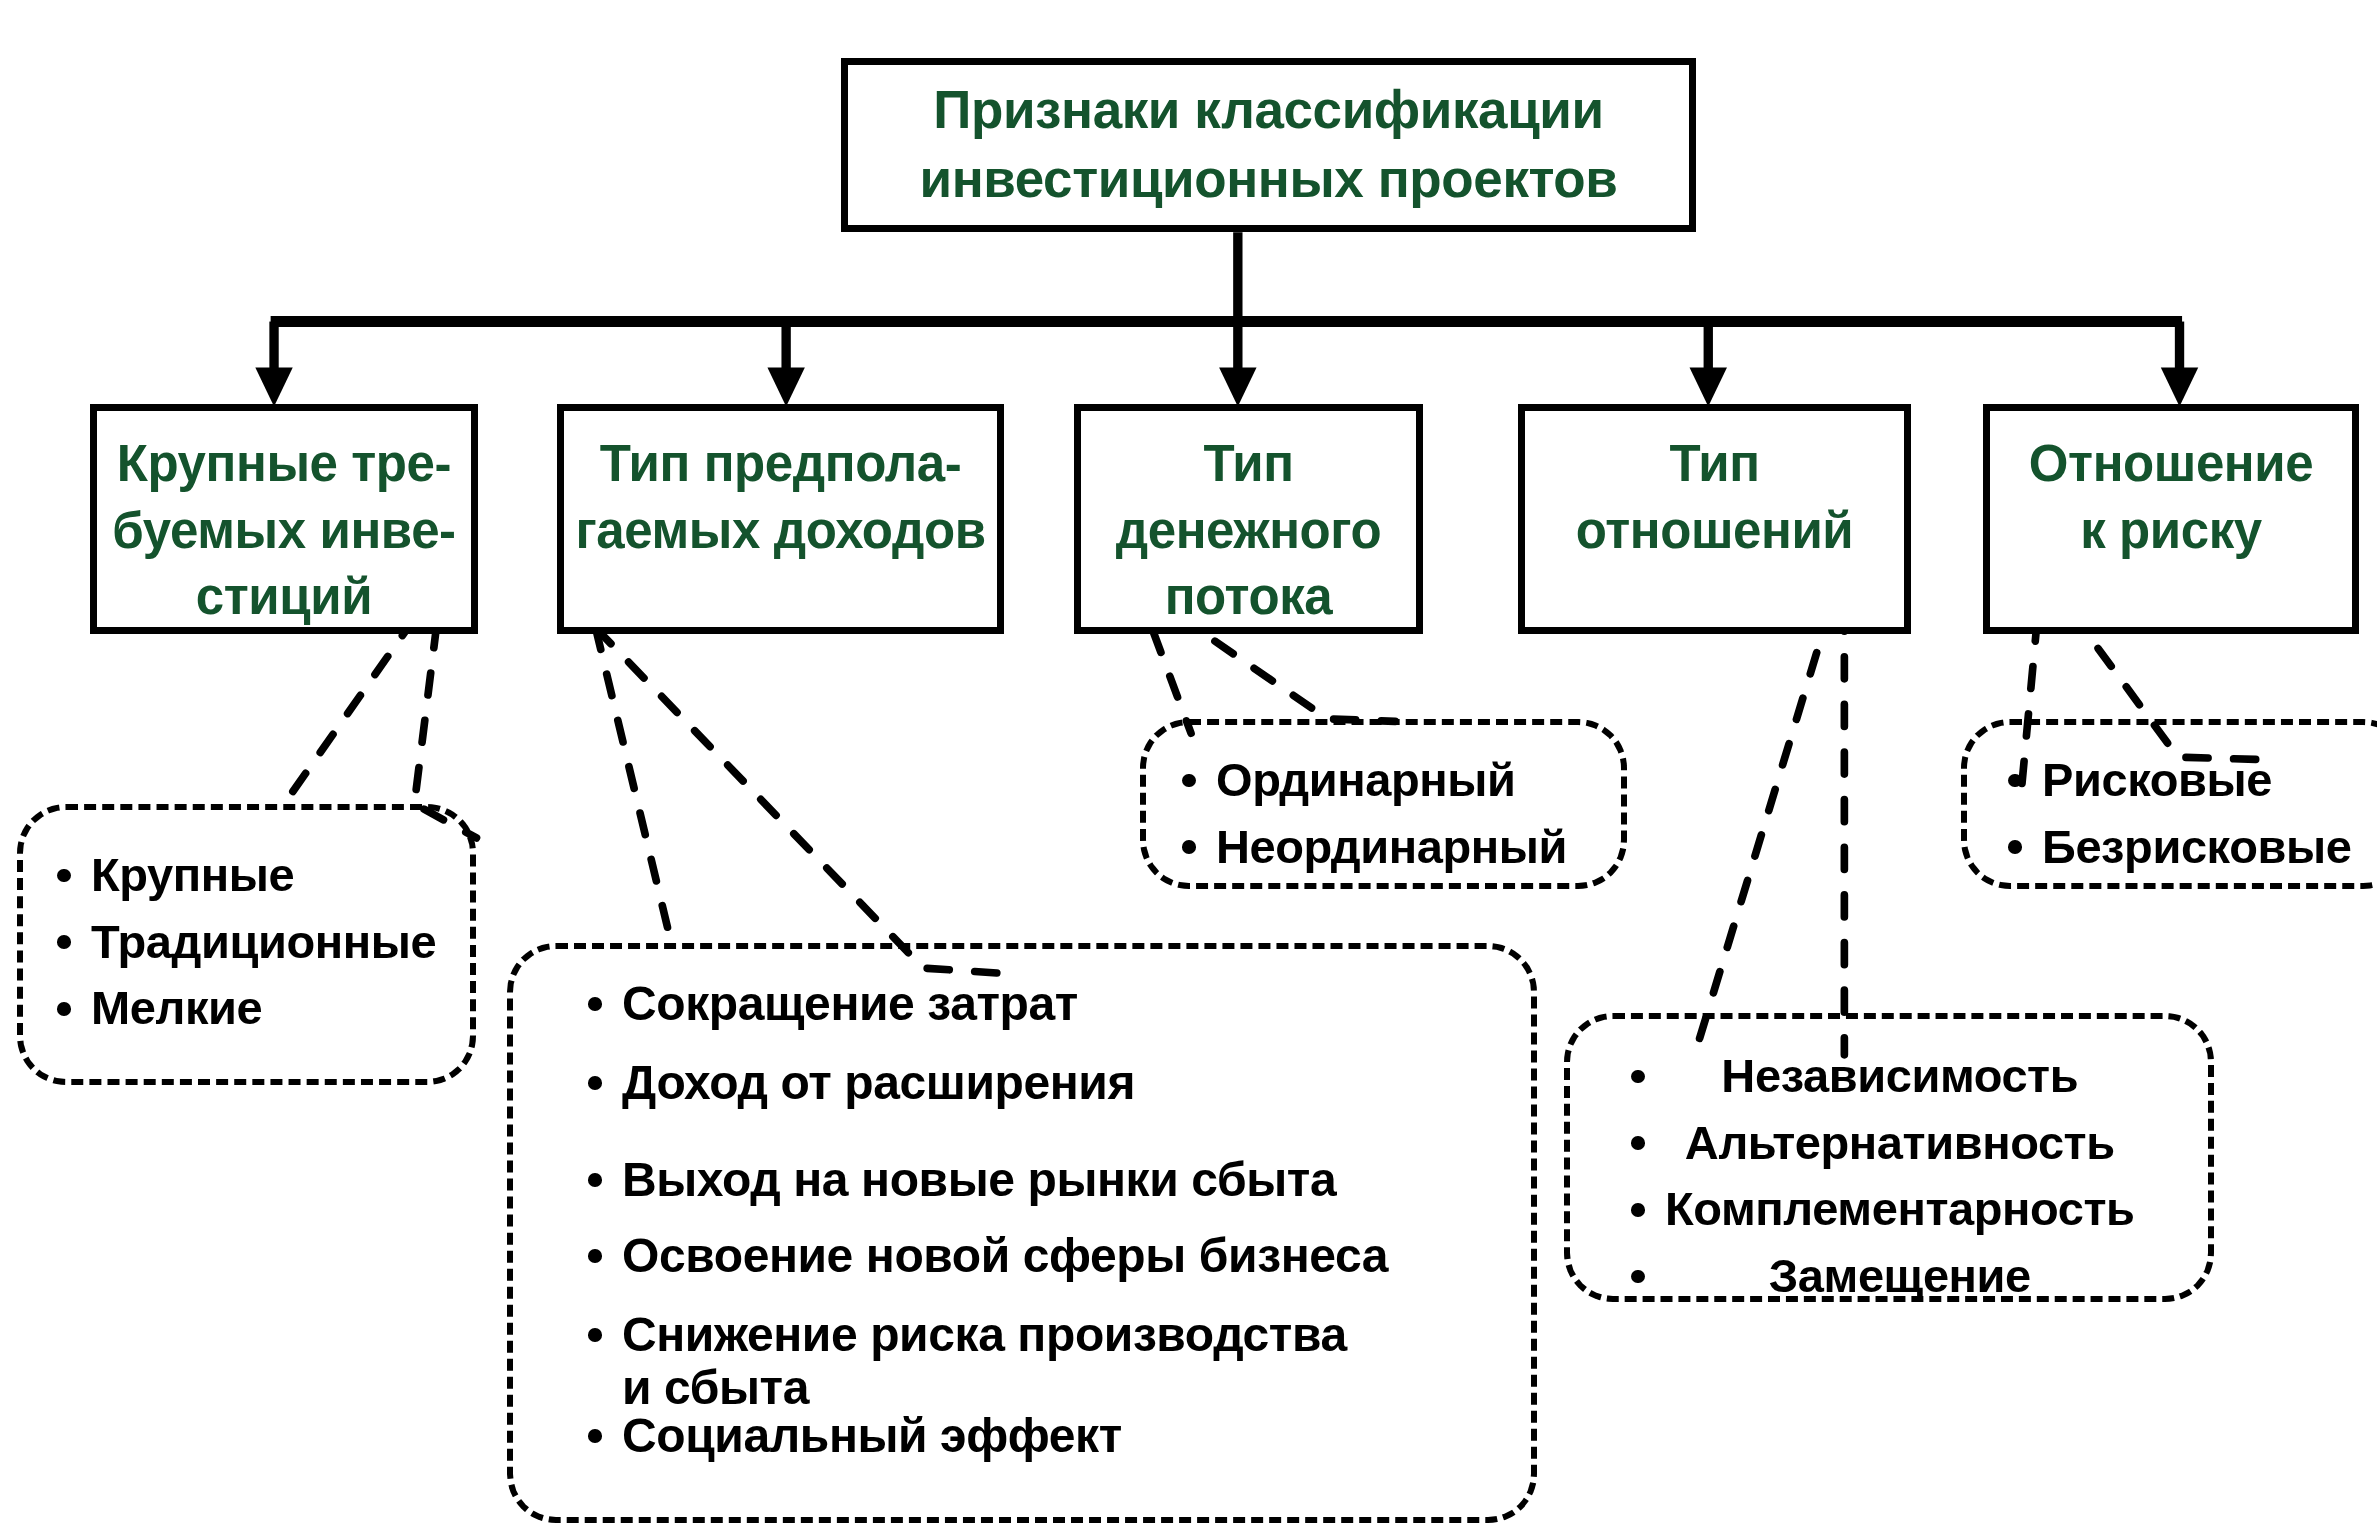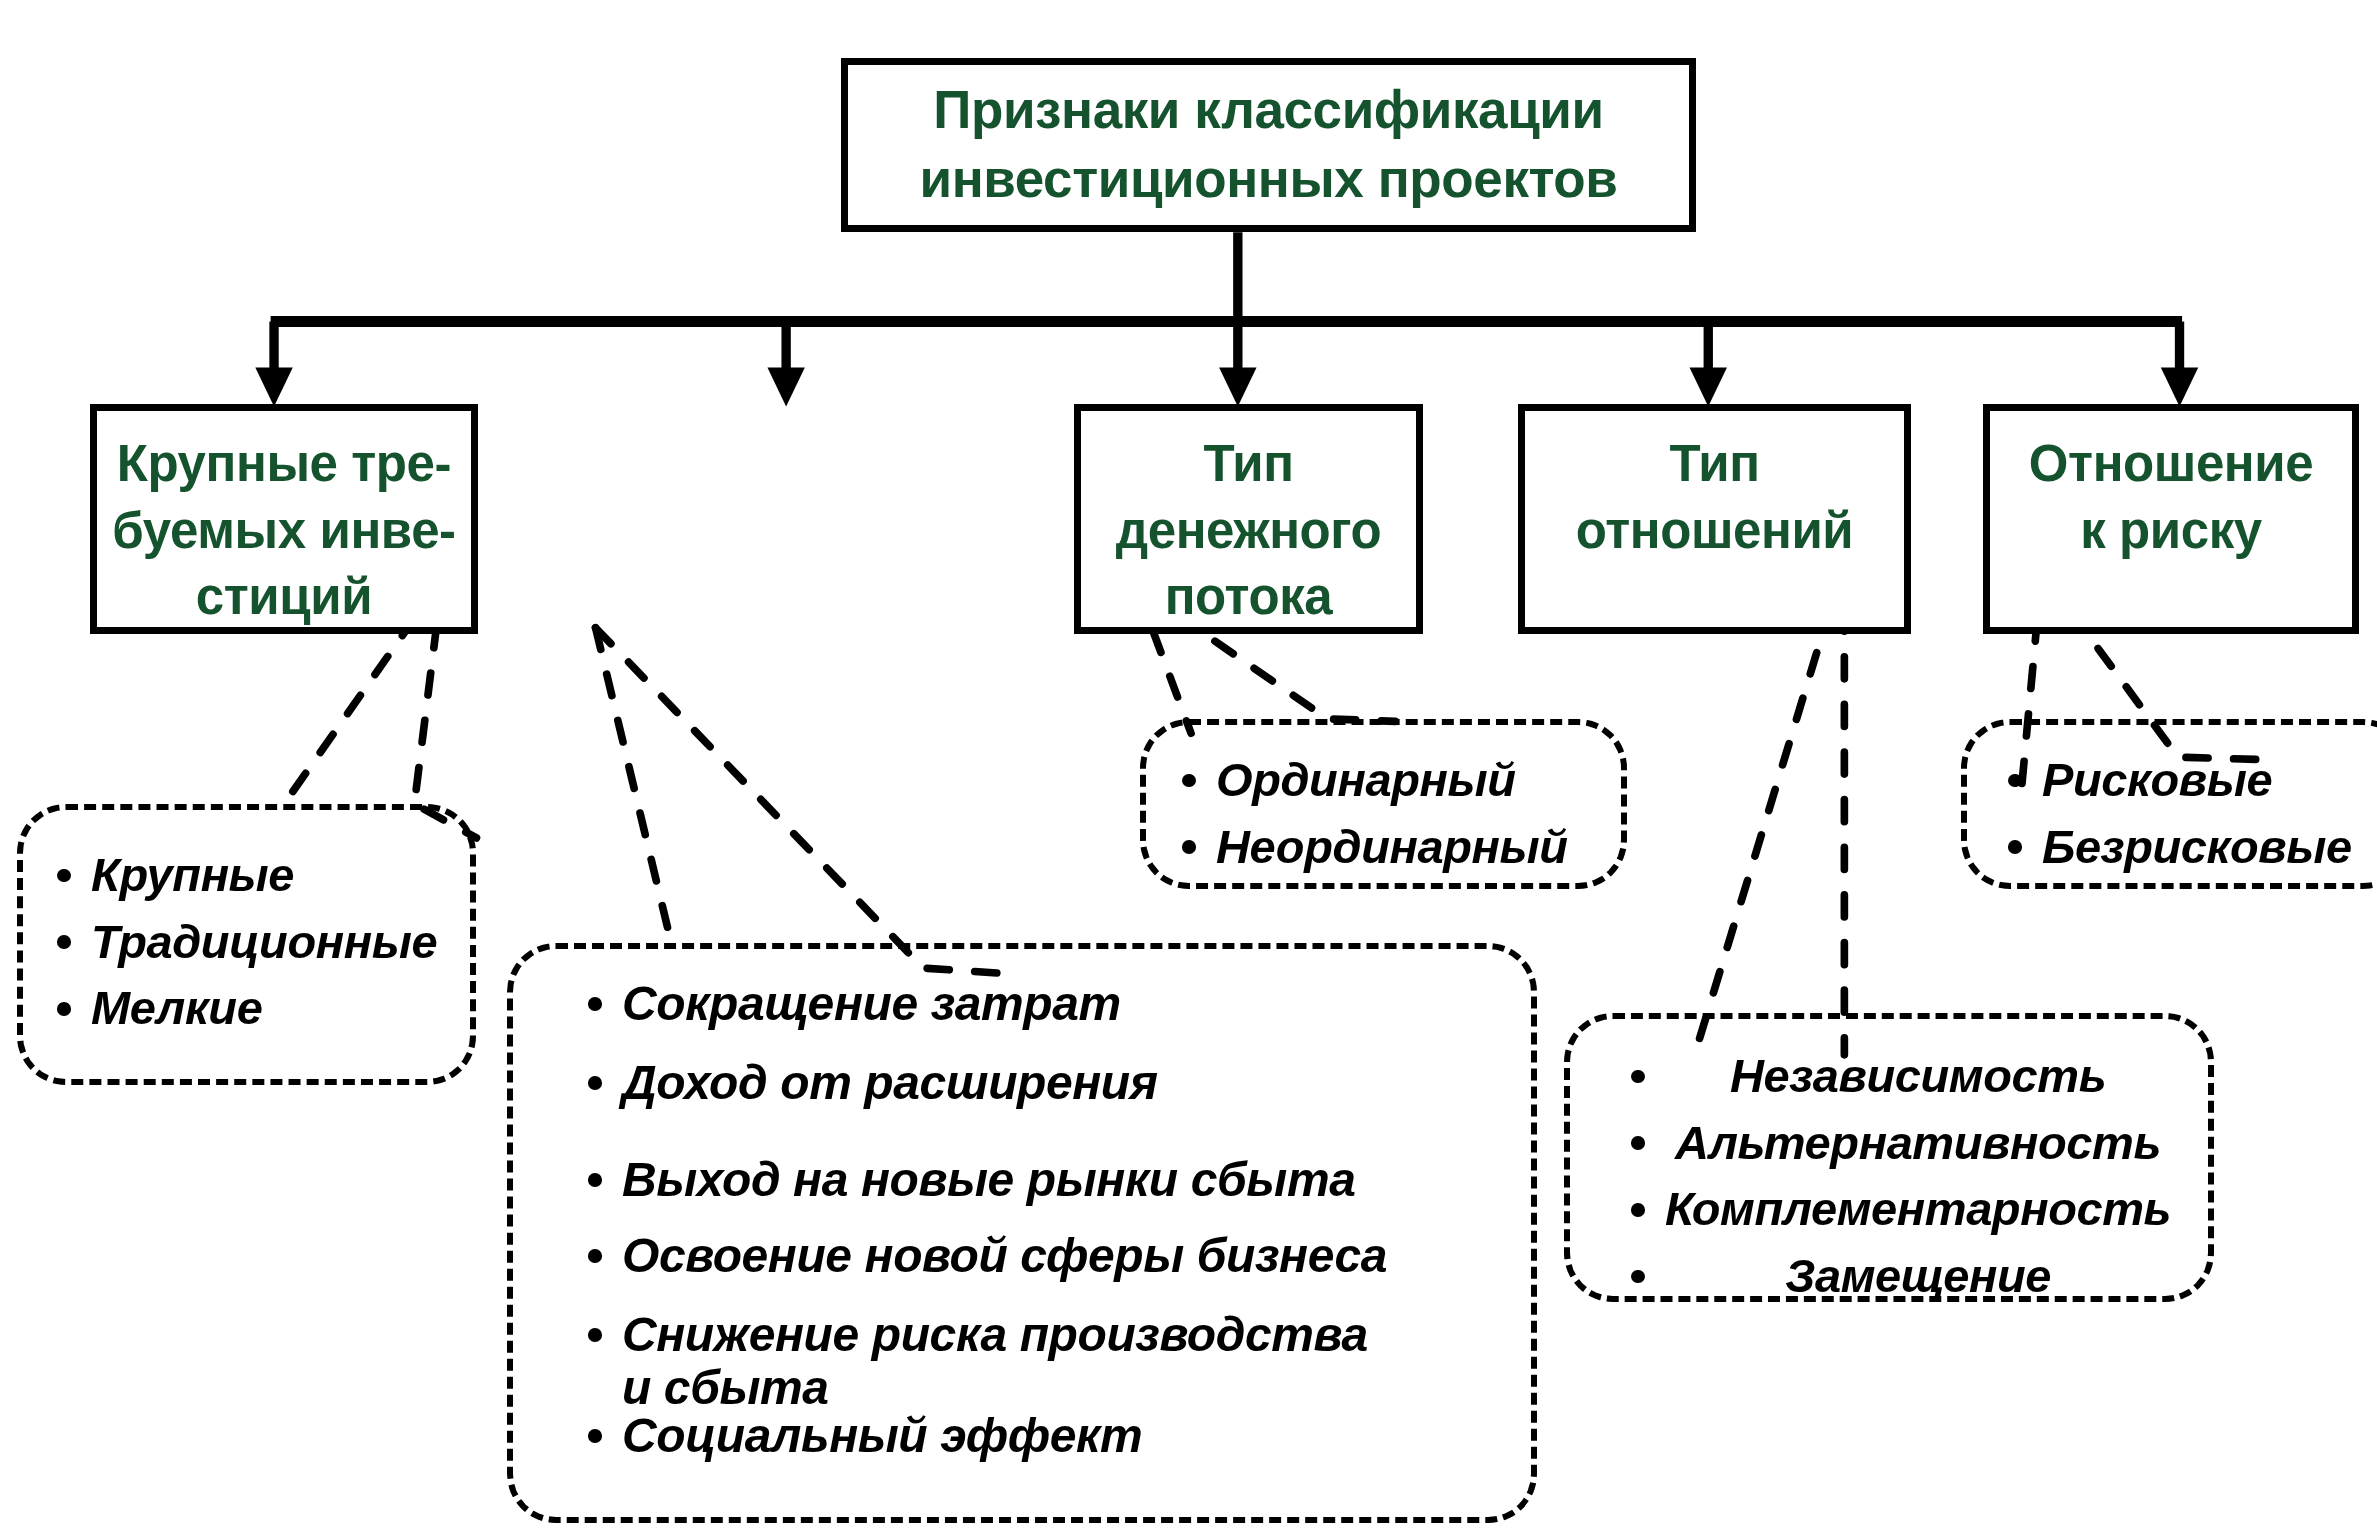--- a/index.html
+++ b/index.html
@@ -45,21 +45,20 @@
     box-sizing:border-box;
     color:#000;
   }
   .bubble ul{
     list-style:none;
     margin:0;padding:0;
     position:absolute;
   }
   .bubble li{
     position:relative;
-    font-style:italic;
     font-weight:bold;
     white-space:nowrap;
     letter-spacing:-0.4px;
     padding-left:39px;
   }
   .bubble li.bullet::before{
     content:"";
     position:absolute;
     left:5.1px;
     top:50%;
@@ -123,20 +122,26 @@
   </div>
 
   <div class="hbox catbox" style="left:90px;top:404px;width:388px;height:230px;">
     <span class="txt">
       <span>Крупные тре-</span><br>
       <span>буемых инве-</span><br>
       <span>стиций</span>
     </span>
   </div>
 
+  <div class="hbox catbox" style="left:557px;top:404px;width:447px;height:230px;">
+    <span class="txt">
+      <span>Тип предпола-</span><br>
+      <span>гаемых доходов</span>
+    </span>
+  </div>
 
   <div class="hbox catbox" style="left:1074px;top:404px;width:349px;height:230px;">
     <span class="txt">
       <span>Тип</span><br>
       <span>денежного</span><br>
       <span>потока</span>
     </span>
   </div>
 
   <div class="hbox catbox" style="left:1518px;top:404px;width:393px;height:230px;">

